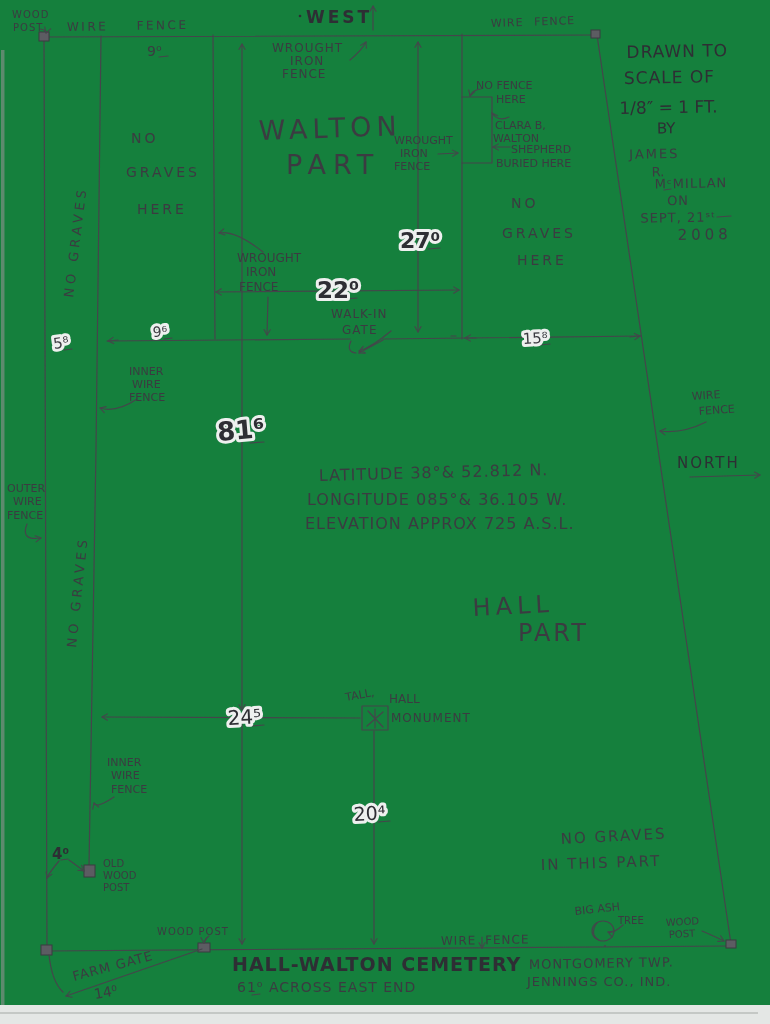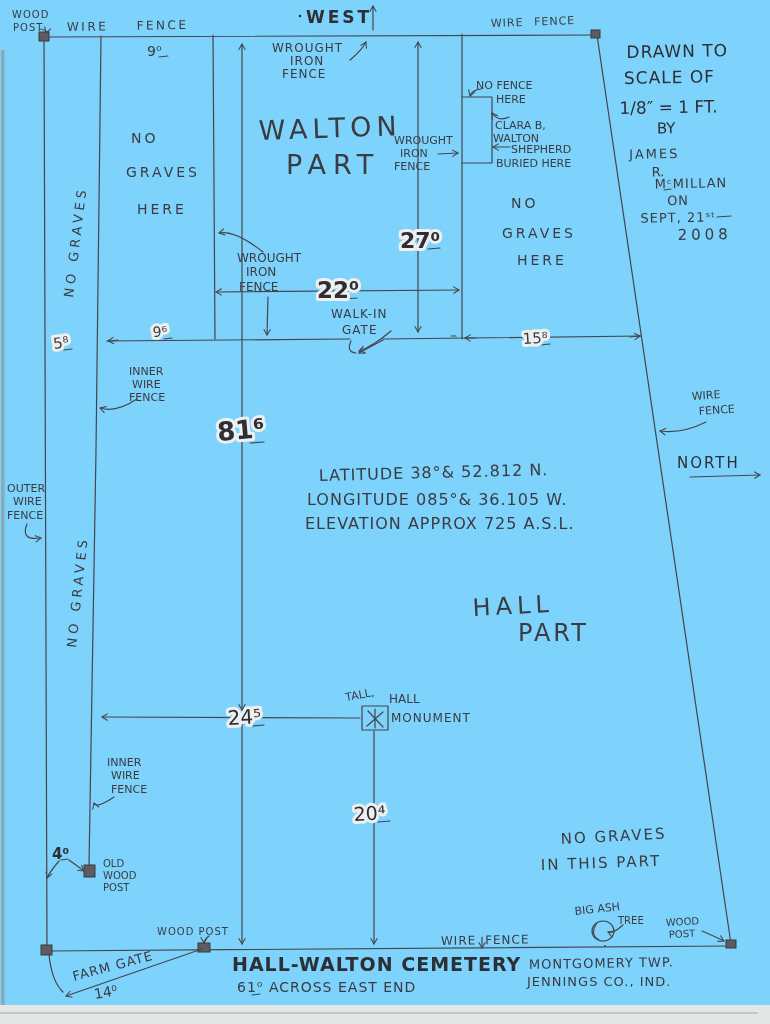--- a/index.html
+++ b/index.html
@@ -1,16 +1,16 @@
 <!DOCTYPE html>
 <html><head>
 <meta charset="utf-8">
 <style>
   html,body{margin:0;padding:0;background:#eef0ef;}
-  #sheet{position:relative;width:770px;height:1024px;background:#7dd3fc;overflow:hidden;}
+  #sheet{position:relative;width:770px;height:1024px;background:#15803d;overflow:hidden;}
   svg text{font-family:"DejaVu Sans","Liberation Sans",sans-serif;fill:#3b3b41;}
   svg path,svg line,svg rect.ln,svg ellipse{stroke:#45454b;stroke-width:1.2;fill:none;stroke-linecap:round;stroke-linejoin:round;}
   .ink{fill:#2e2e34;}
   .halo{paint-order:stroke;stroke:#eef0ef;stroke-width:6px;stroke-linejoin:round;}
   .post{fill:#5c5c62;stroke:#3b3b41;stroke-width:1;}
 </style>
 </head>
 <body>
 
 <div id="sheet">

